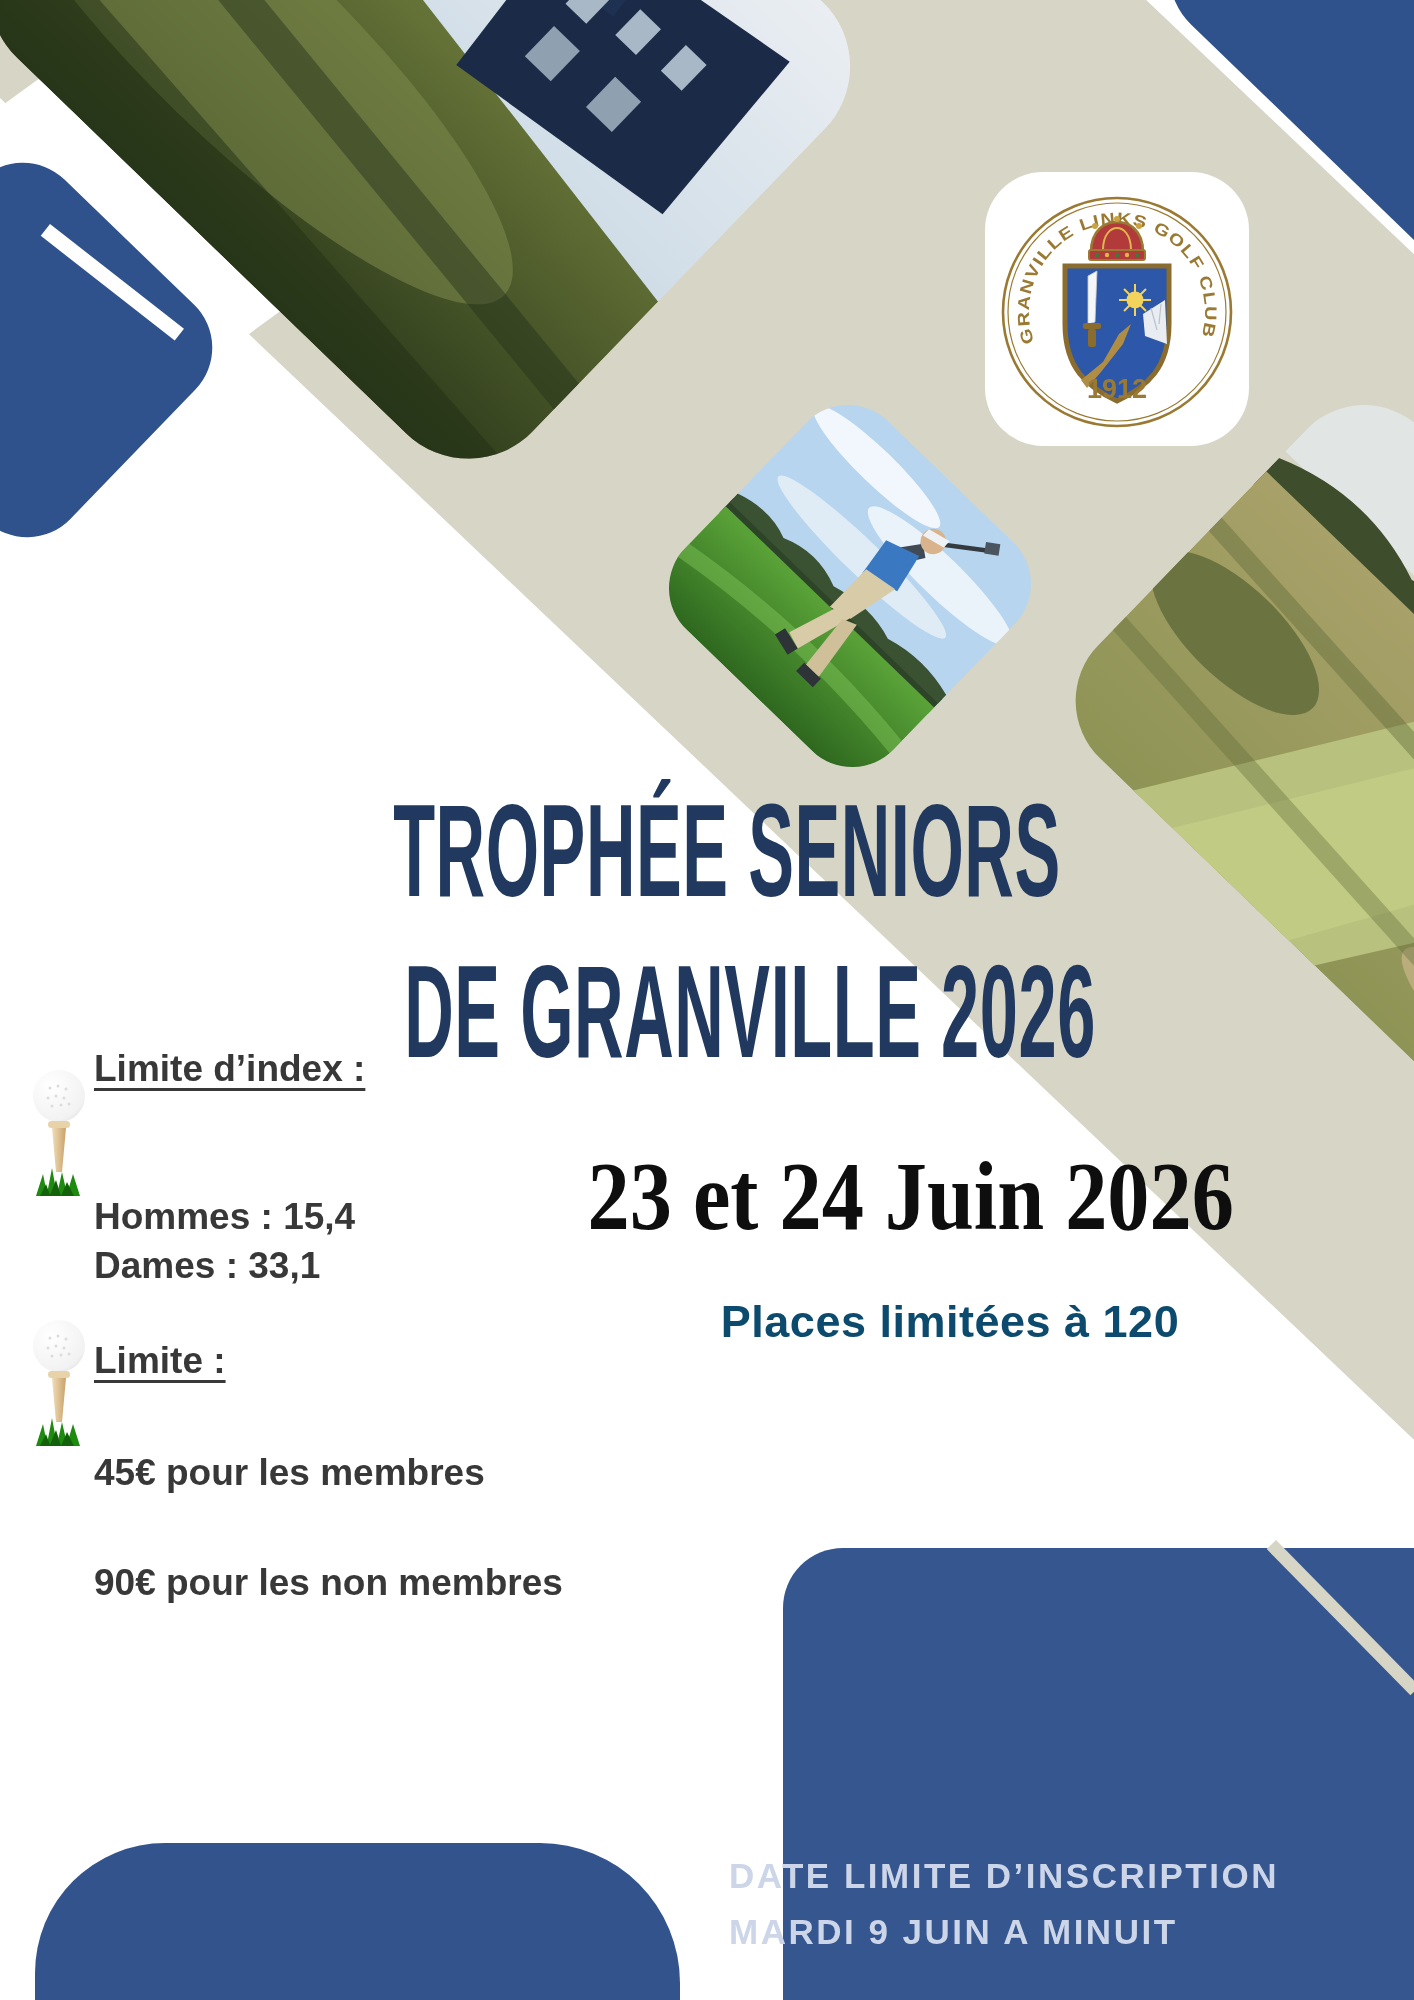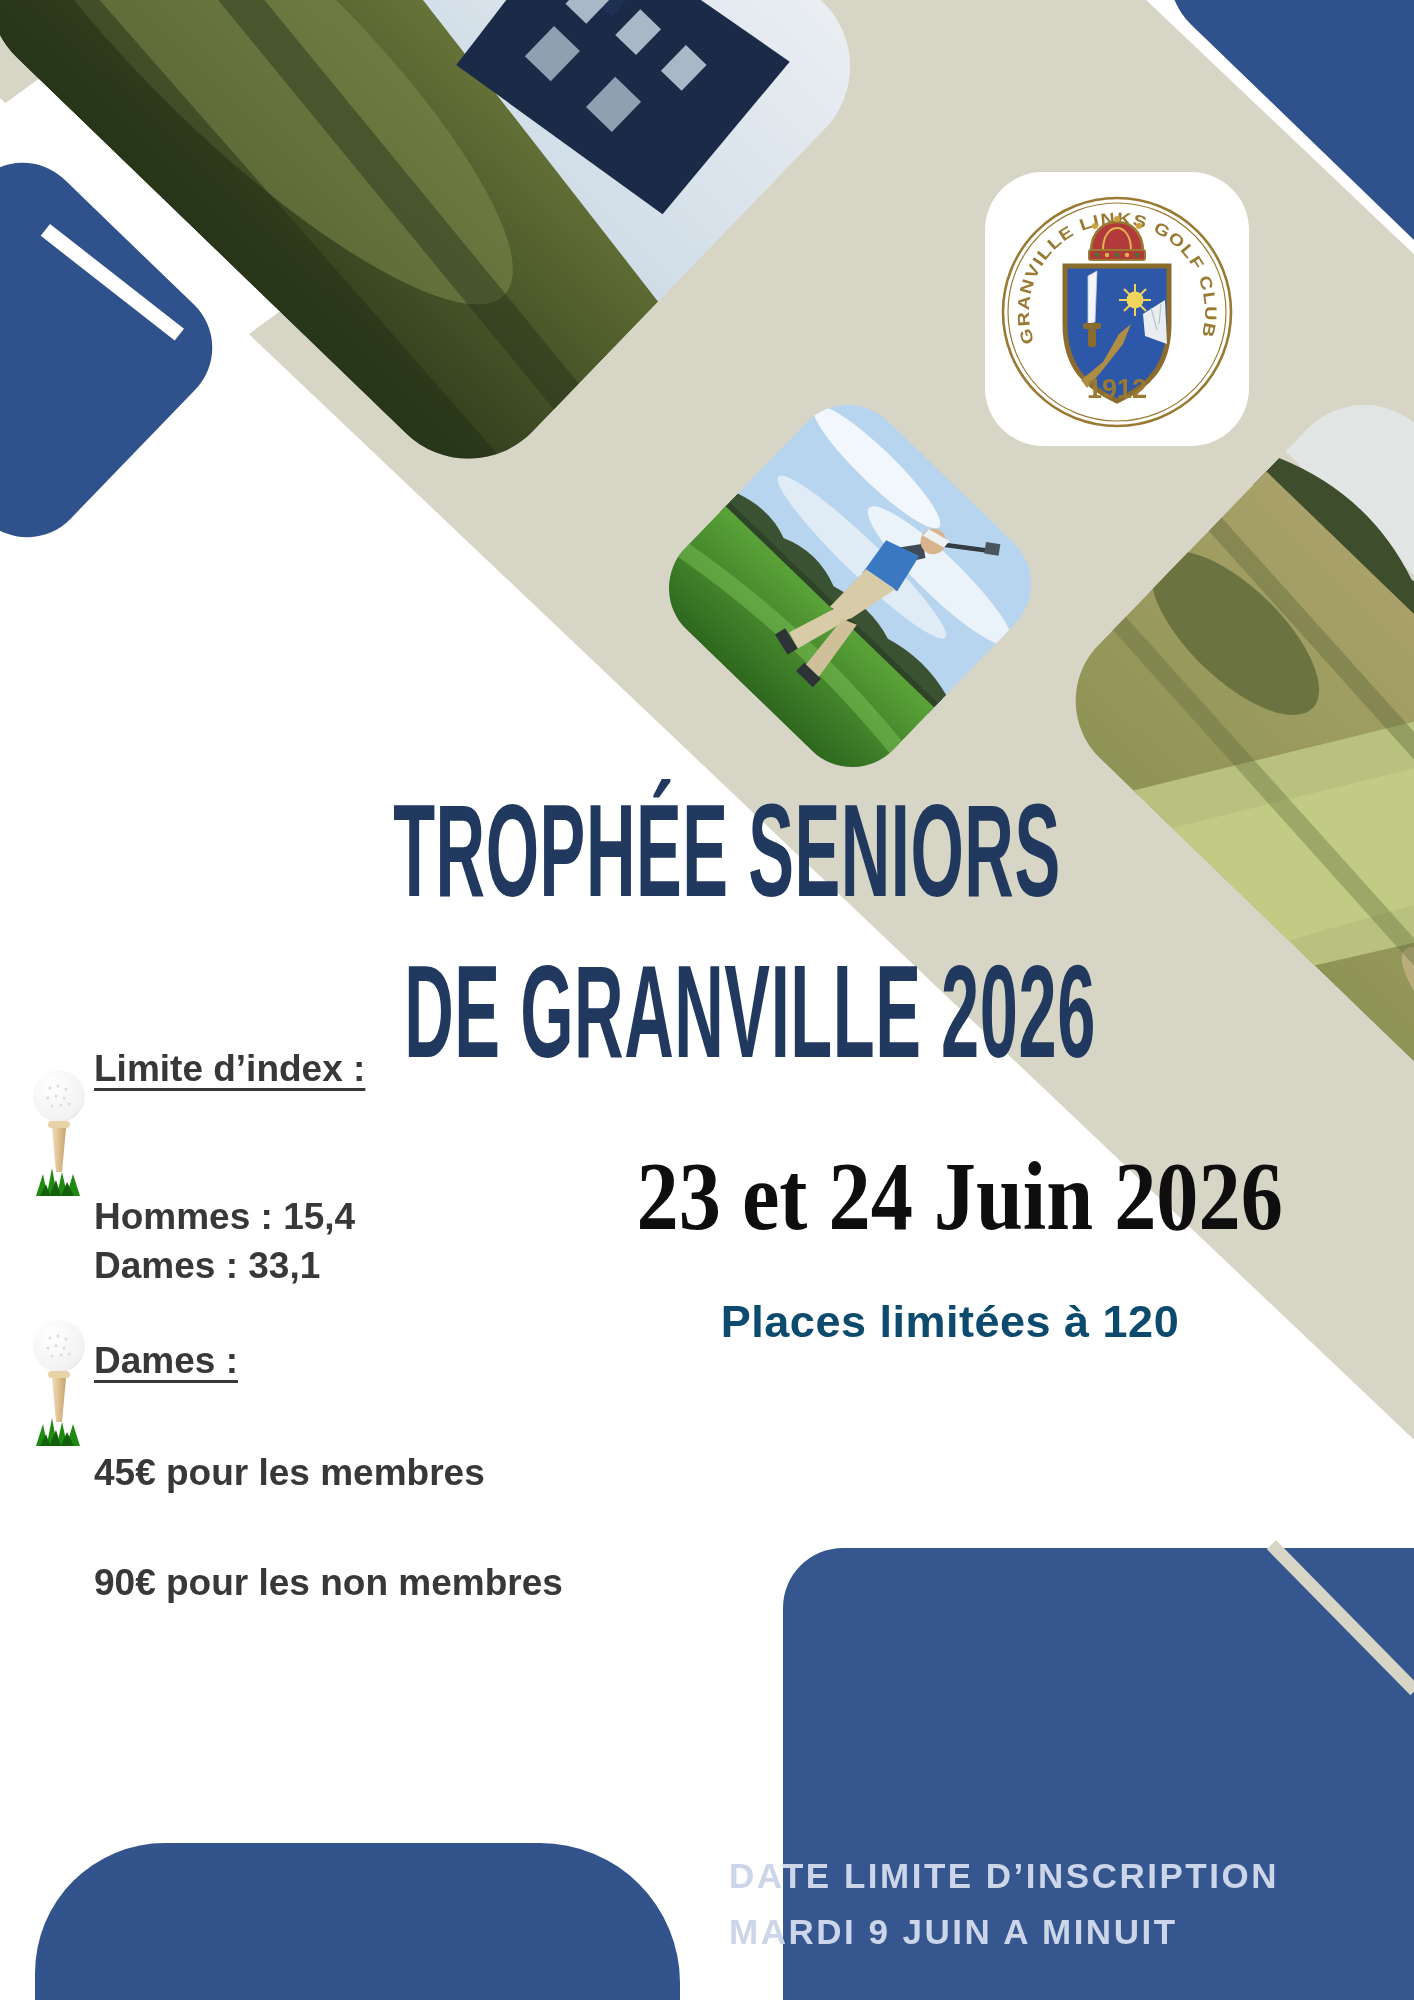--- a/index.html
+++ b/index.html
@@ -41,21 +41,21 @@
   .info-item.u{text-decoration:underline;text-decoration-thickness:3px;text-underline-offset:7px;}
   .i-h1{top:0;margin-top:8px;}
   .i-l1{top:108px;margin-top:48px;}
   .i-l2{top:205px;}
   .i-h2{top:300px;}
   .i-l3{top:412px;}
   .i-l4{top:522px;}
   .ball{position:absolute;width:62px;height:130px;}
   .ball-1{left:28px;top:1068px;}
   .ball-2{left:28px;top:1318px;}
-  .event-date{position:absolute;left:535px;top:1140px;width:800px;text-align:right;color:#0e0e0e;
+  .event-date{position:absolute;left:535px;top:1140px;width:800px;text-align:left;color:#0e0e0e;
          font-family:"Liberation Serif",serif;font-weight:700;font-size:98px;white-space:nowrap;}
   .event-date .dline{display:inline-block;transform:scaleX(0.86);transform-origin:50% 50%;}
   .event-places{position:absolute;left:650px;top:1296px;width:600px;text-align:center;color:#0c4a6e;
          font-weight:700;font-size:45px;letter-spacing:0.5px;white-space:nowrap;}
   .deadline{position:absolute;left:729px;top:1848px;color:#ccd6e8;font-weight:700;font-size:35px;
          letter-spacing:2.5px;line-height:56px;white-space:nowrap;}
   .z1{z-index:1}.z2{z-index:2}.z3{z-index:3}.z4{z-index:4}.z5{z-index:5}.z6{z-index:6}.z7{z-index:7}
   .ztext{z-index:10}
 </style>
 </head>
@@ -259,21 +259,21 @@
       <polygon points="24,60 38,60 34,104 28,104" fill="url(#teeg)"></polygon>
       <polygon points="8,128 15,106 19,126 24,100 29,127 34,104 39,126 45,106 52,128" fill="#1e8a10"></polygon>
       <polygon points="12,128 18,116 22,127 28,112 33,128 39,114 46,128" fill="#13610b"></polygon>
     </svg>
   </div>
 
   <div class="info-block ztext">
     <div class="info-item u i-h1">Limite d’index :</div>
     <div class="info-item i-l1">Hommes : 15,4</div>
     <div class="info-item i-l2">Dames : 33,1</div>
-    <div class="info-item u i-h2">Dames :</div>
+    <div class="info-item u i-h2">Limite :</div>
     <div class="info-item i-l3">45€ pour les membres</div>
     <div class="info-item i-l4">90€ pour les non membres</div>
   </div>
 
   <div class="event-date ztext">
     <span class="dline">23 et 24 Juin 2026</span>
   </div>
   <div class="event-places ztext">Places limitées à 120</div>
 
   <div class="deadline ztext">

